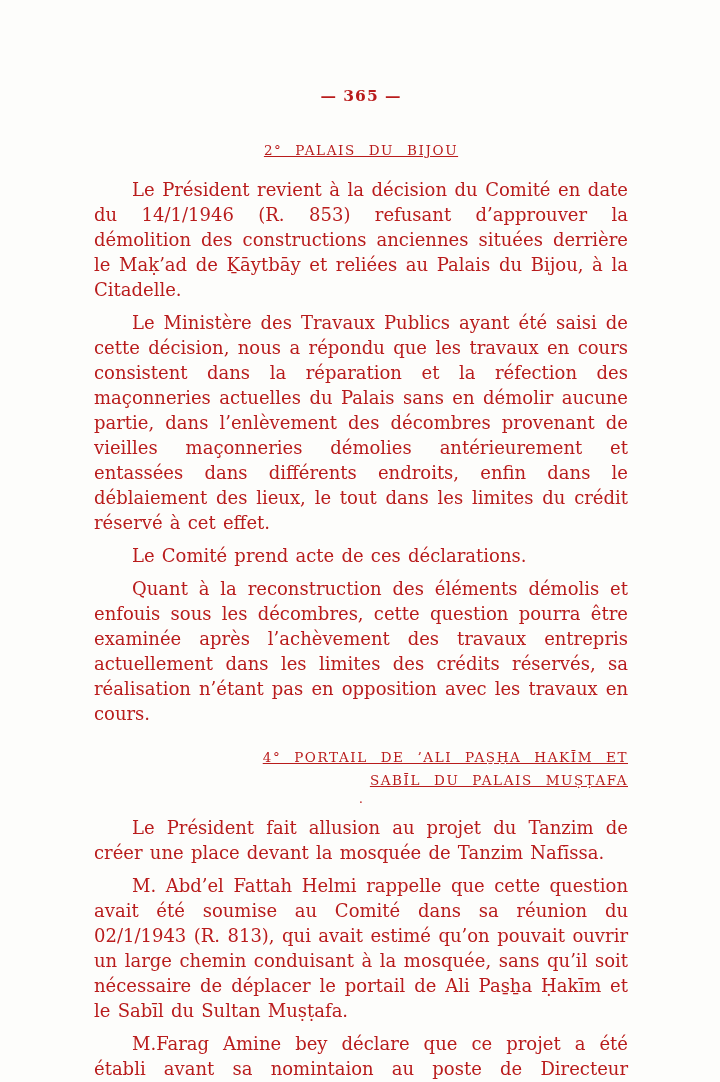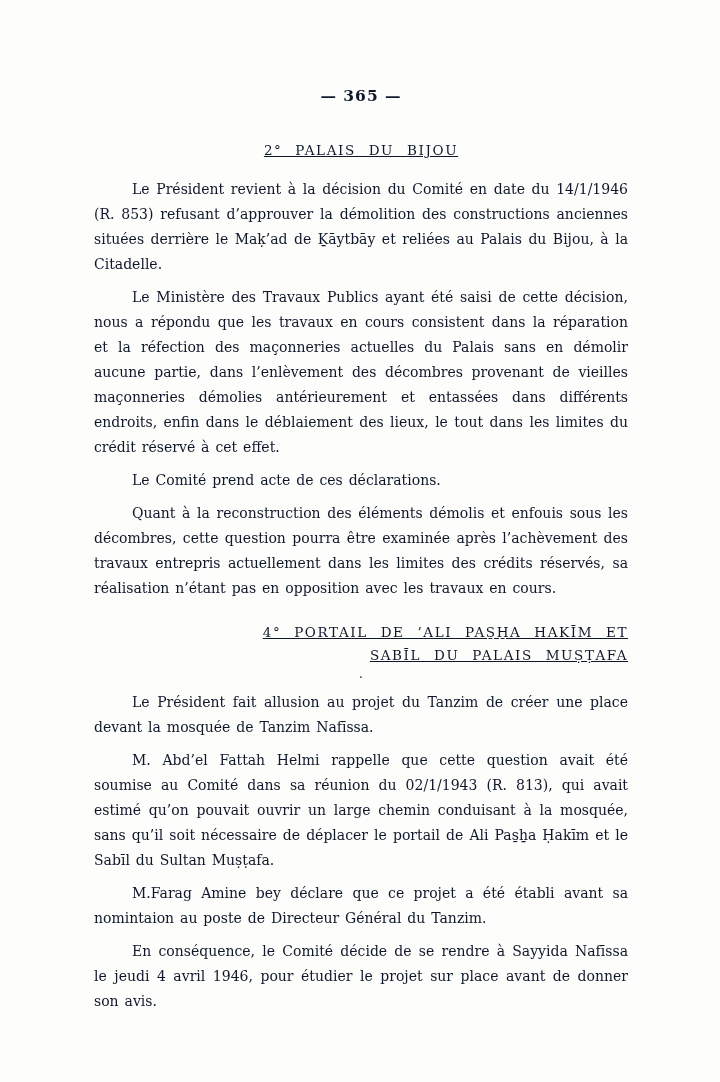--- a/index.html
+++ b/index.html
@@ -6,21 +6,21 @@
     margin: 0;
     padding: 0;
     background: #ffffff;
   }
   .page {
     position: relative;
     width: 720px;
     height: 1082px;
     box-sizing: border-box;
     background: #fdfdfb;
-    color: #0f172a;
+    color: #b91c1c;
     font-family: "DejaVu Serif", serif;
     padding: 86px 92px 0 94px;
     overflow: hidden;
   }
   .page-number {
     text-align: center;
     font-size: 15.5px;
     font-weight: bold;
     letter-spacing: 1px;
     margin: 0 0 34px 0;
@@ -41,21 +41,21 @@
     text-align: right;
   }
   .heading-dot {
     text-align: center;
     font-size: 12px;
     line-height: 8px;
     height: 10px;
     margin: 0 0 10px 0;
   }
   .body-paragraph {
-    font-size: 14px;
+    font-size: 18px;
     line-height: 25px;
     text-align: justify;
     text-indent: 38px;
     word-spacing: 1.5px;
     margin: 0 0 8px 0;
   }
 </style>
 </head>
 <body>
 

